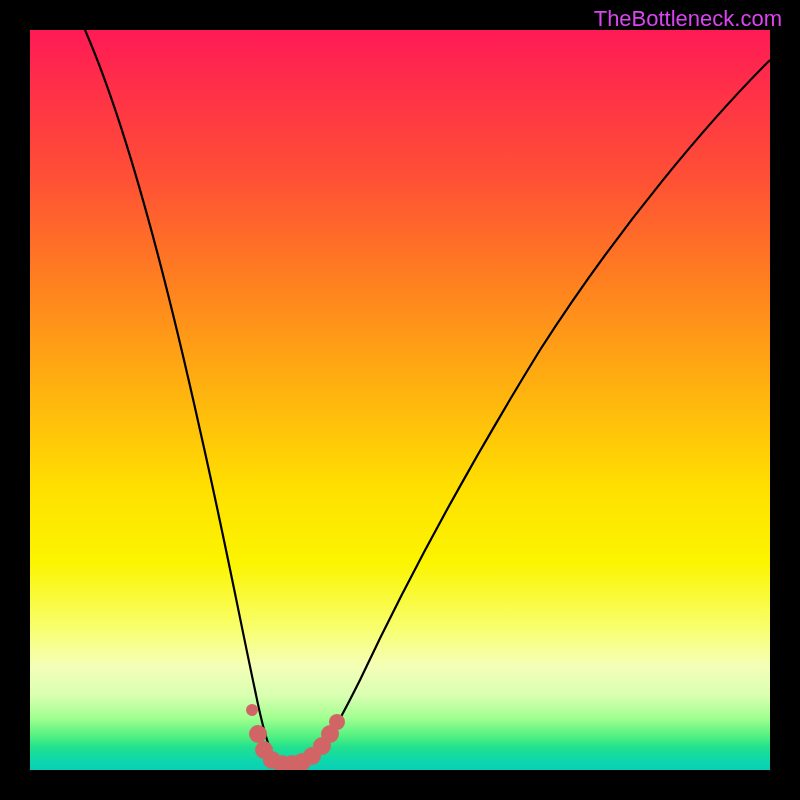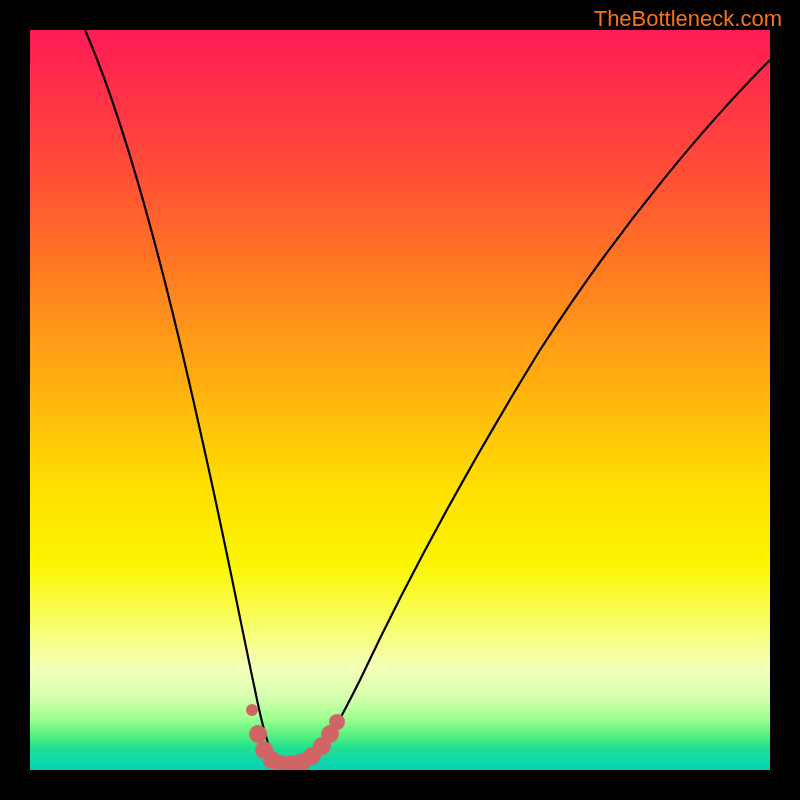--- a/index.html
+++ b/index.html
@@ -8,21 +8,21 @@
     width: 800px;
     height: 800px;
     background: #000;
     position: relative;
     font-family: Arial, sans-serif;
   }
   .watermark {
     position: absolute;
     top: 6px;
     right: 18px;
-    color: #f97316;
+    color: #d946ef;
     font-size: 22px;
     z-index: 10;
   }
   .plot-area {
     position: absolute;
     left: 30px;
     top: 30px;
     width: 740px;
     height: 740px;
     overflow: hidden;

